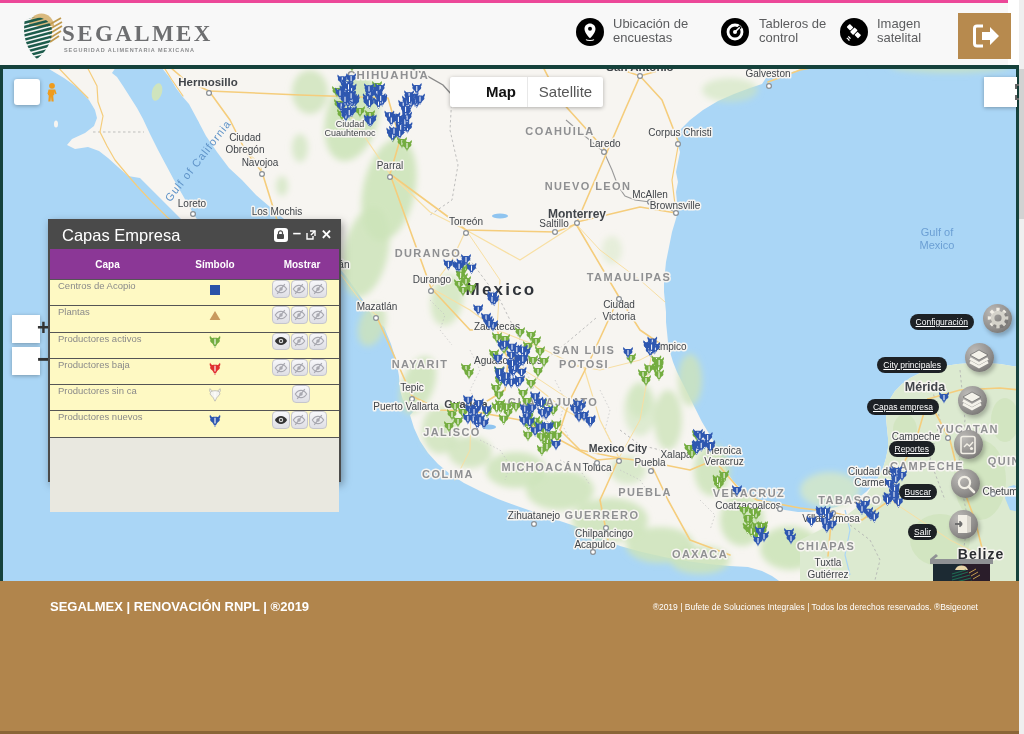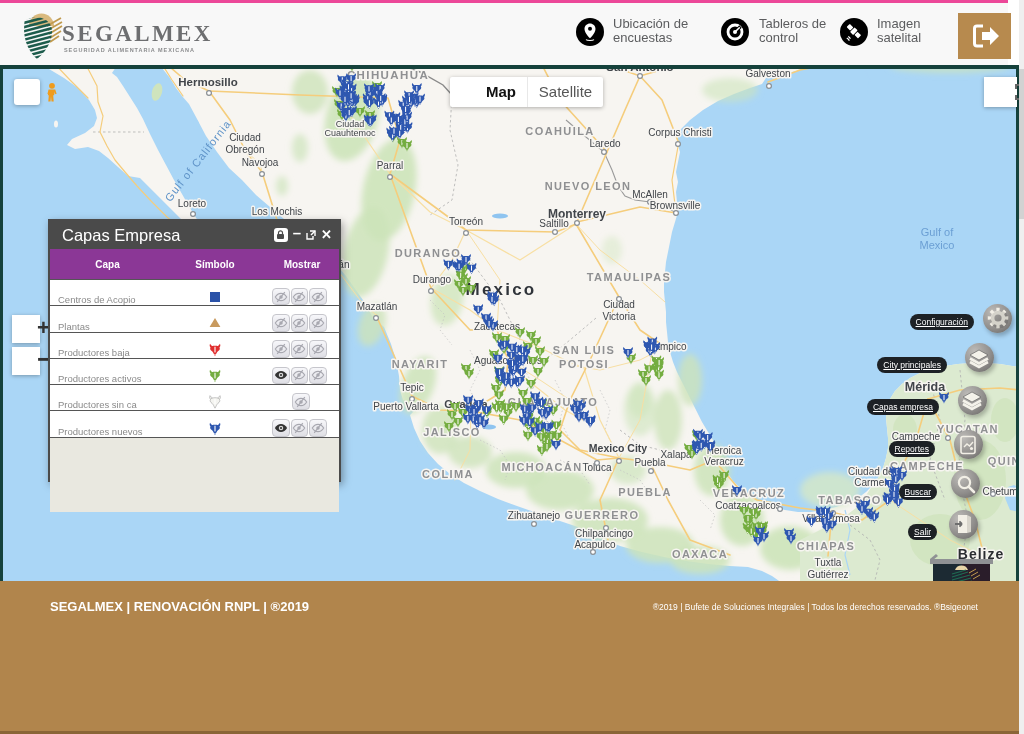--- a/index.html
+++ b/index.html
@@ -44,22 +44,22 @@
 #ptitle { height:28px; background:#4a4a4a; color:#fff; font-size:16.5px;
   line-height:28px; padding-left:12px; position:relative; }
 #ptools { position:absolute; right:7px; top:0; height:28px; display:flex;
   align-items:center; gap:5px; }
 #lockbtn { width:14px; height:14px; background:#fff; border-radius:3px;
   display:inline-flex; align-items:center; justify-content:center; }
 .ticon { color:#fff; display:inline-flex; align-items:center; }
 #phead { height:30px; background:#8b3796; color:#fff; font-size:10px; font-weight:bold;
   display:flex; align-items:center; }
 #phead span { text-align:center; }
-.prow { height:26.3px; border-top:1px solid #555; background:#ffffff;
-  display:flex; align-items:flex-end; }
+.prow { height:26.3px; border-top:1px solid #555; background:#fef9c3;
+  display:flex; align-items:flex-start; }
 .pname { width:115px; padding-left:8px; font-size:9.5px; color:#8a8a8a; }
 .psym { width:100px; text-align:center; }
 .psym svg { vertical-align:middle; }
 .peyes { width:74px; display:flex; gap:1px; padding-left:7px; }
 .eyebtn { width:17.5px; height:17.5px; border:1px solid #c6c6cc; border-radius:4px;
   background:linear-gradient(#f7f7fa,#dfdfe5); display:inline-flex;
   align-items:center; justify-content:center; }
 .eyegap { width:19px; }
 #pfill { height:75px; border-top:1px solid #555; background:#e9e8e0; }
 
@@ -782,59 +782,59 @@
           <span class="eyebtn">
             <svg width="14" height="14" viewBox="0 0 13 13">
               <path d="M1.2 6.5C2.6 4.2 4.4 3.1 6.5 3.1s3.9 1.1 5.3 3.4c-1.4 2.3-3.2 3.4-5.3 3.4S2.6 8.8 1.2 6.5Z" fill="none" stroke="#a8a8b0" stroke-width="1"></path>
               <circle cx="6.5" cy="6.5" r="1.6" fill="#a8a8b0"></circle>
               <line x1="3" y1="11" x2="10" y2="2" stroke="#a8a8b0" stroke-width="1.1"></line>
             </svg>
           </span>
         </span>
       </div>
 <div class="prow">
-        <span class="pname">Productores baja</span>
-        <span class="psym"><svg width="12" height="14" viewBox="0 0 13 15" style="color:#e02f2f">
-            <use href="#cow"></use>
-          </svg></span>
-        <span class="peyes">
-          <span class="eyebtn">
-            <svg width="14" height="14" viewBox="0 0 13 13">
-              <path d="M1.2 6.5C2.6 4.2 4.4 3.1 6.5 3.1s3.9 1.1 5.3 3.4c-1.4 2.3-3.2 3.4-5.3 3.4S2.6 8.8 1.2 6.5Z" fill="none" stroke="#a8a8b0" stroke-width="1"></path>
-              <circle cx="6.5" cy="6.5" r="1.6" fill="#a8a8b0"></circle>
-              <line x1="3" y1="11" x2="10" y2="2" stroke="#a8a8b0" stroke-width="1.1"></line>
-            </svg>
-          </span>
-          <span class="eyebtn">
-            <svg width="14" height="14" viewBox="0 0 13 13">
-              <path d="M1.2 6.5C2.6 4.2 4.4 3.1 6.5 3.1s3.9 1.1 5.3 3.4c-1.4 2.3-3.2 3.4-5.3 3.4S2.6 8.8 1.2 6.5Z" fill="none" stroke="#a8a8b0" stroke-width="1"></path>
-              <circle cx="6.5" cy="6.5" r="1.6" fill="#a8a8b0"></circle>
-              <line x1="3" y1="11" x2="10" y2="2" stroke="#a8a8b0" stroke-width="1.1"></line>
-            </svg>
-          </span>
-          <span class="eyebtn">
-            <svg width="14" height="14" viewBox="0 0 13 13">
-              <path d="M1.2 6.5C2.6 4.2 4.4 3.1 6.5 3.1s3.9 1.1 5.3 3.4c-1.4 2.3-3.2 3.4-5.3 3.4S2.6 8.8 1.2 6.5Z" fill="none" stroke="#a8a8b0" stroke-width="1"></path>
-              <circle cx="6.5" cy="6.5" r="1.6" fill="#a8a8b0"></circle>
-              <line x1="3" y1="11" x2="10" y2="2" stroke="#a8a8b0" stroke-width="1.1"></line>
-            </svg>
-          </span>
-        </span>
-      </div>
-<div class="prow">
         <span class="pname">Productores activos</span>
         <span class="psym"><svg width="12" height="14" viewBox="0 0 13 15" style="color:#74ad40">
             <use href="#cow"></use>
           </svg></span>
         <span class="peyes">
           <span class="eyebtn on">
             <svg width="14" height="14" viewBox="0 0 13 13">
               <path d="M.8 6.5C2.3 3.9 4.2 2.7 6.5 2.7s4.2 1.2 5.7 3.8c-1.5 2.6-3.4 3.8-5.7 3.8S2.3 9.1.8 6.5Z" fill="#333"></path>
               <circle cx="6.5" cy="6.5" r="2.1" fill="#d8d8d8"></circle>
               <circle cx="6.5" cy="6.5" r="1" fill="#333"></circle>
+            </svg>
+          </span>
+          <span class="eyebtn">
+            <svg width="14" height="14" viewBox="0 0 13 13">
+              <path d="M1.2 6.5C2.6 4.2 4.4 3.1 6.5 3.1s3.9 1.1 5.3 3.4c-1.4 2.3-3.2 3.4-5.3 3.4S2.6 8.8 1.2 6.5Z" fill="none" stroke="#a8a8b0" stroke-width="1"></path>
+              <circle cx="6.5" cy="6.5" r="1.6" fill="#a8a8b0"></circle>
+              <line x1="3" y1="11" x2="10" y2="2" stroke="#a8a8b0" stroke-width="1.1"></line>
+            </svg>
+          </span>
+          <span class="eyebtn">
+            <svg width="14" height="14" viewBox="0 0 13 13">
+              <path d="M1.2 6.5C2.6 4.2 4.4 3.1 6.5 3.1s3.9 1.1 5.3 3.4c-1.4 2.3-3.2 3.4-5.3 3.4S2.6 8.8 1.2 6.5Z" fill="none" stroke="#a8a8b0" stroke-width="1"></path>
+              <circle cx="6.5" cy="6.5" r="1.6" fill="#a8a8b0"></circle>
+              <line x1="3" y1="11" x2="10" y2="2" stroke="#a8a8b0" stroke-width="1.1"></line>
+            </svg>
+          </span>
+        </span>
+      </div>
+<div class="prow">
+        <span class="pname">Productores baja</span>
+        <span class="psym"><svg width="12" height="14" viewBox="0 0 13 15" style="color:#e02f2f">
+            <use href="#cow"></use>
+          </svg></span>
+        <span class="peyes">
+          <span class="eyebtn">
+            <svg width="14" height="14" viewBox="0 0 13 13">
+              <path d="M1.2 6.5C2.6 4.2 4.4 3.1 6.5 3.1s3.9 1.1 5.3 3.4c-1.4 2.3-3.2 3.4-5.3 3.4S2.6 8.8 1.2 6.5Z" fill="none" stroke="#a8a8b0" stroke-width="1"></path>
+              <circle cx="6.5" cy="6.5" r="1.6" fill="#a8a8b0"></circle>
+              <line x1="3" y1="11" x2="10" y2="2" stroke="#a8a8b0" stroke-width="1.1"></line>
             </svg>
           </span>
           <span class="eyebtn">
             <svg width="14" height="14" viewBox="0 0 13 13">
               <path d="M1.2 6.5C2.6 4.2 4.4 3.1 6.5 3.1s3.9 1.1 5.3 3.4c-1.4 2.3-3.2 3.4-5.3 3.4S2.6 8.8 1.2 6.5Z" fill="none" stroke="#a8a8b0" stroke-width="1"></path>
               <circle cx="6.5" cy="6.5" r="1.6" fill="#a8a8b0"></circle>
               <line x1="3" y1="11" x2="10" y2="2" stroke="#a8a8b0" stroke-width="1.1"></line>
             </svg>
           </span>
           <span class="eyebtn">

